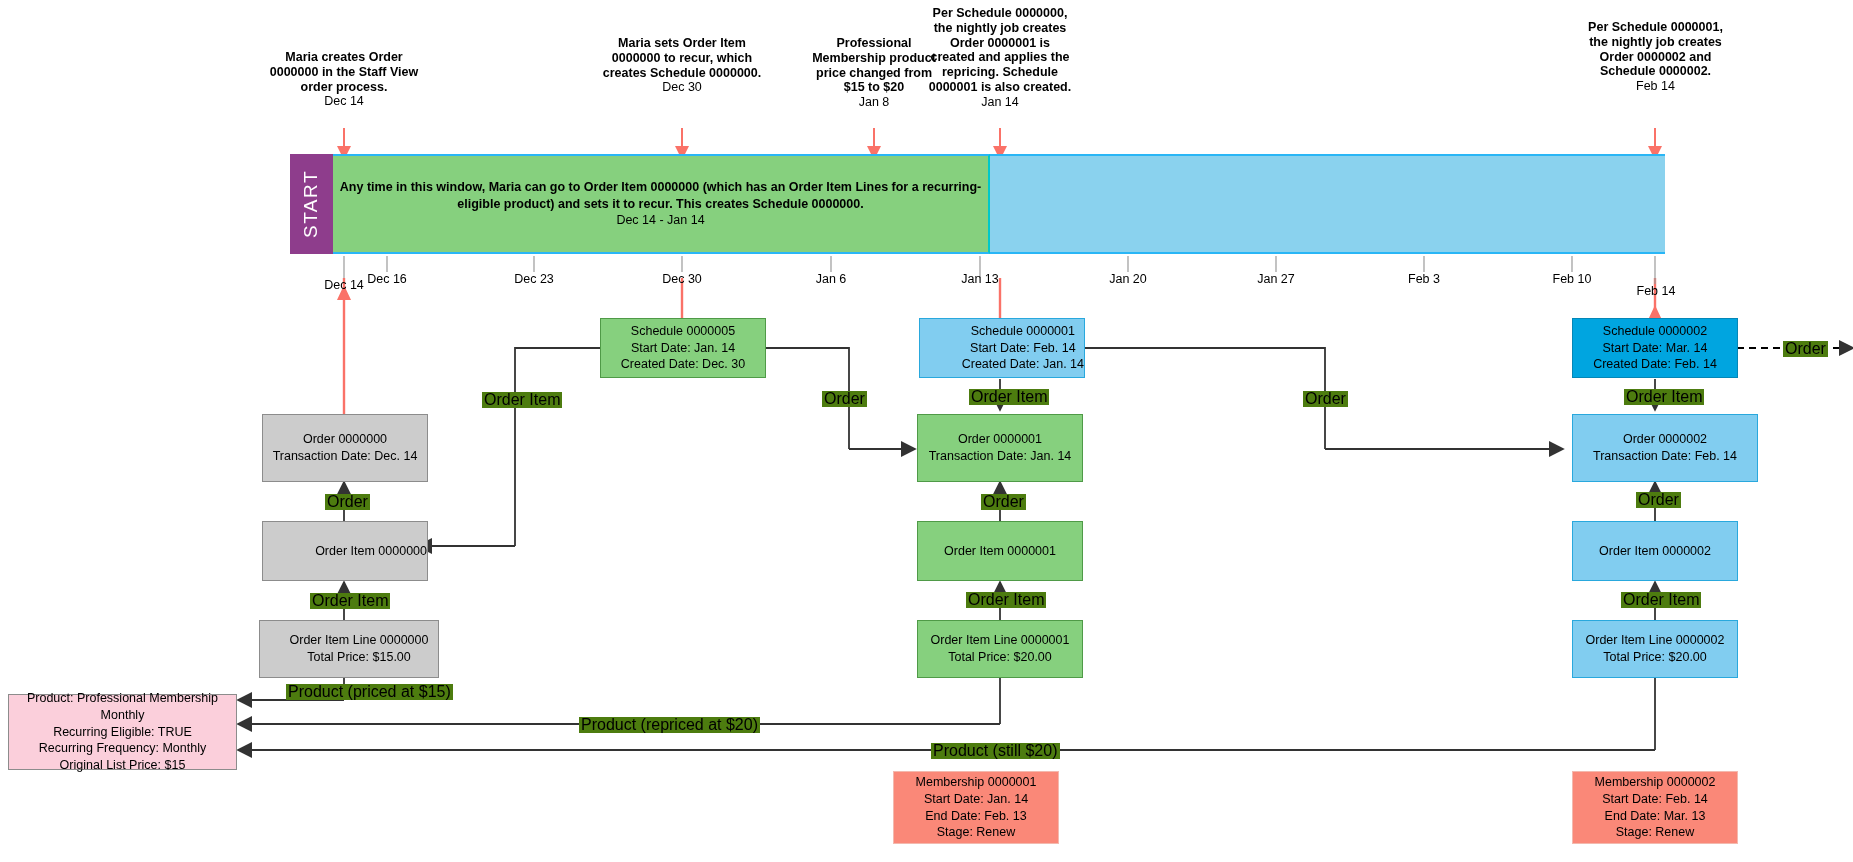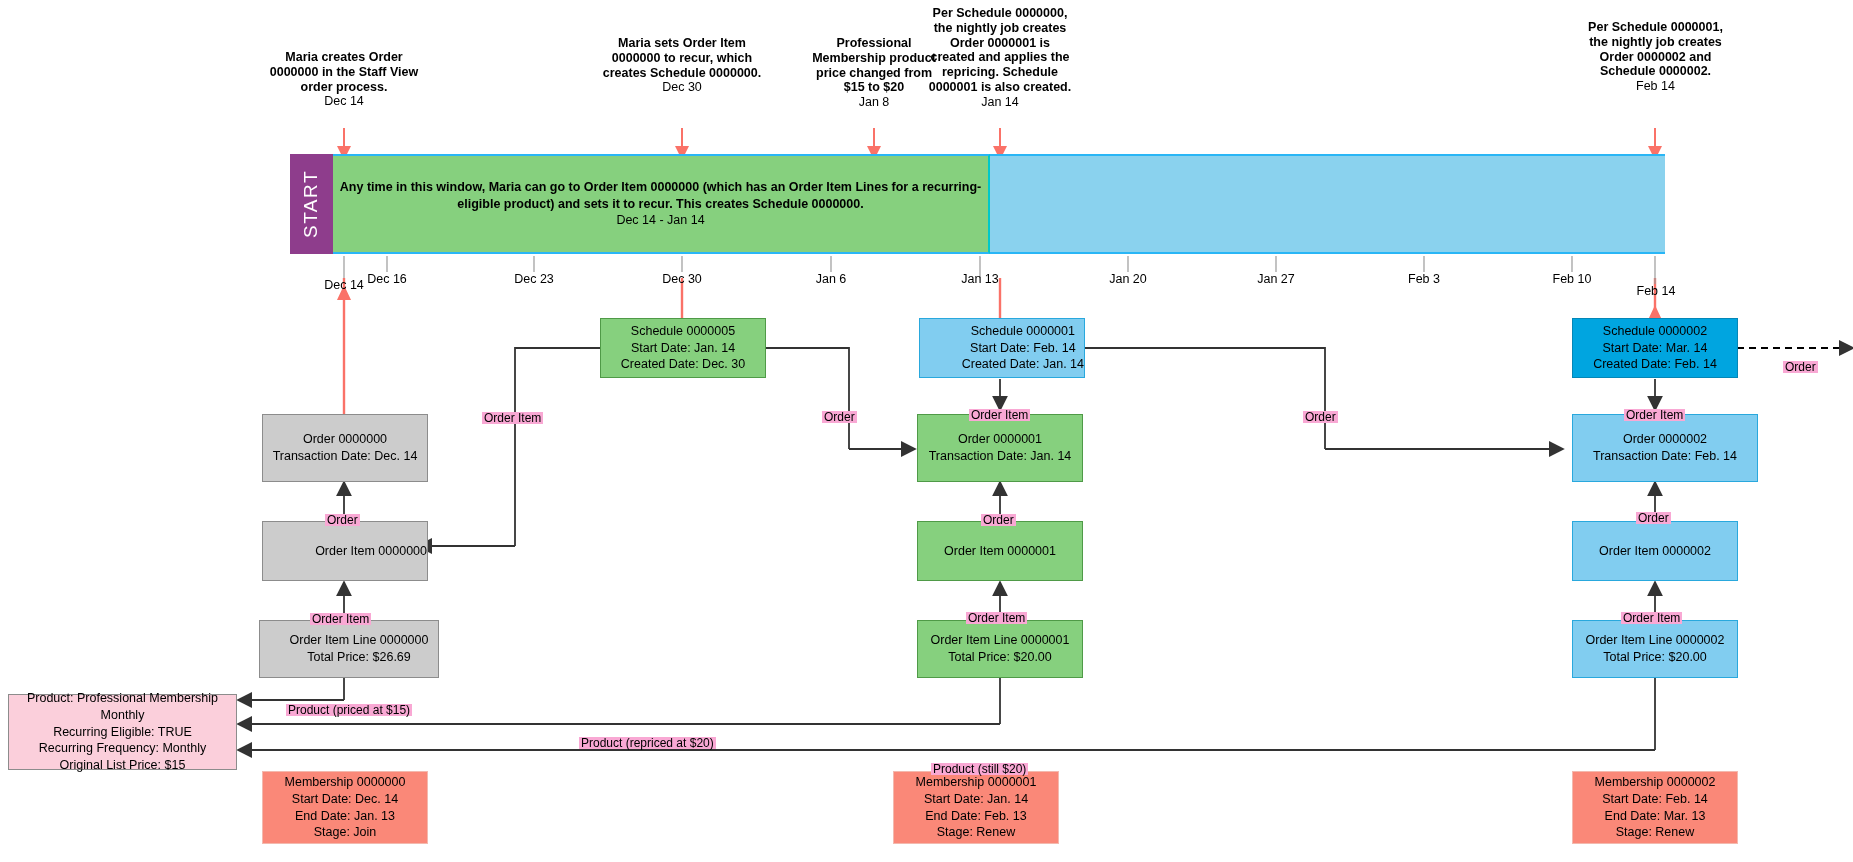--- a/index.html
+++ b/index.html
@@ -128,26 +128,25 @@
   .n-gray   { background: #cccccc; border: 1px solid #8c8c8c; }
   .n-green  { background: #86d07e; border: 1px solid #4f9a47; }
   .n-lblue  { background: #81cdf0; border: 1px solid #29a8dd; }
   .n-blue   { background: #00a5e0; border: 1px solid #0487b7; }
   .n-pink   { background: #fbcfdb; border: 1px solid #8c8c8c; }
   .n-salmon { background: #fa8878; border: 1px solid #f3b9ae; }
 
   
   .edge-label {
     position: absolute;
-    font-size: 12px;
-    background: #f9a8d4;
+    font-size: 16px;
+    background: #4d7c0f;
     padding: 0 2px;
     white-space: nowrap;
     line-height: 1;
-    margin-top: 20px;
   }
 </style>
 </head>
 <body>
 
 <div id="canvas">
 
   <svg id="svg-layer" viewBox="0 0 1853 862">
     <defs>
       <marker id="arrow-dark" markerWidth="9" markerHeight="9" refX="8" refY="4.5" orient="auto">
@@ -352,21 +351,21 @@
     <span class="nd-line">Order Item 0000001</span>
   </div>
 
   <div class="node n-lblue" style="left:1572px; top:521px; width:166px; height:60px;">
     <span class="nd-line">Order Item 0000002</span>
   </div>
 
   <div class="node n-gray" style="left:259px; top:620px; width:180px; height:58px;padding-left:20px;">
     <div>
       <span class="nd-line">Order Item Line  0000000</span>
-      <span class="nd-line">Total Price: $26.69</span>
+      <span class="nd-line">Total Price: $15.00</span>
     </div>
   </div>
 
   <div class="node n-green" style="left:917px; top:620px; width:166px; height:58px;">
     <div>
       <span class="nd-line">Order Item Line  0000001</span>
       <span class="nd-line">Total Price: $20.00</span>
     </div>
   </div>
 
@@ -379,28 +378,20 @@
 
   <div class="node n-pink" style="left:8px; top:694px; width:229px; height:76px;">
     <div>
       <span class="nd-line">Product: Professional Membership Monthly</span>
       <span class="nd-line">Recurring Eligible: TRUE</span>
       <span class="nd-line">Recurring Frequency: Monthly</span>
       <span class="nd-line">Original List Price: $15</span>
     </div>
   </div>
 
-  <div class="node n-salmon" style="left:262px; top:771px; width:166px; height:73px;">
-    <div>
-      <span class="nd-line">Membership 0000000</span>
-      <span class="nd-line">Start Date: Dec. 14</span>
-      <span class="nd-line">End Date: Jan. 13</span>
-      <span class="nd-line">Stage: Join</span>
-    </div>
-  </div>
 
   <div class="node n-salmon" style="left:893px; top:771px; width:166px; height:73px;">
     <div>
       <span class="nd-line">Membership 0000001</span>
       <span class="nd-line">Start Date: Jan. 14</span>
       <span class="nd-line">End Date: Feb. 13</span>
       <span class="nd-line">Stage: Renew</span>
     </div>
   </div>
 

